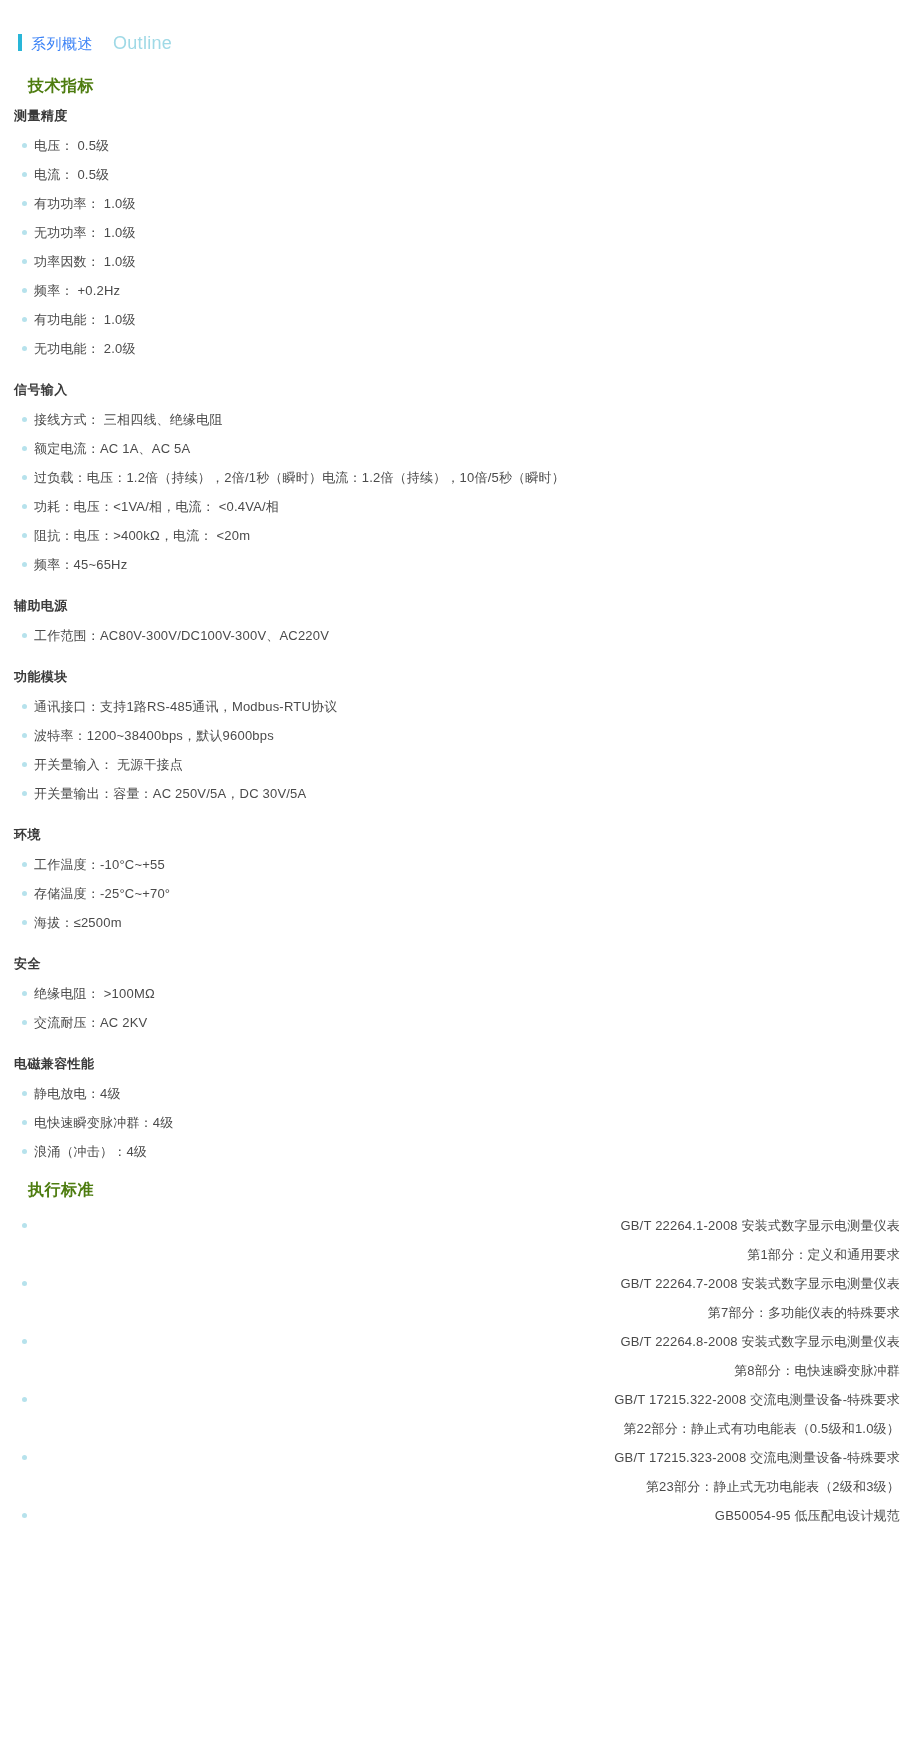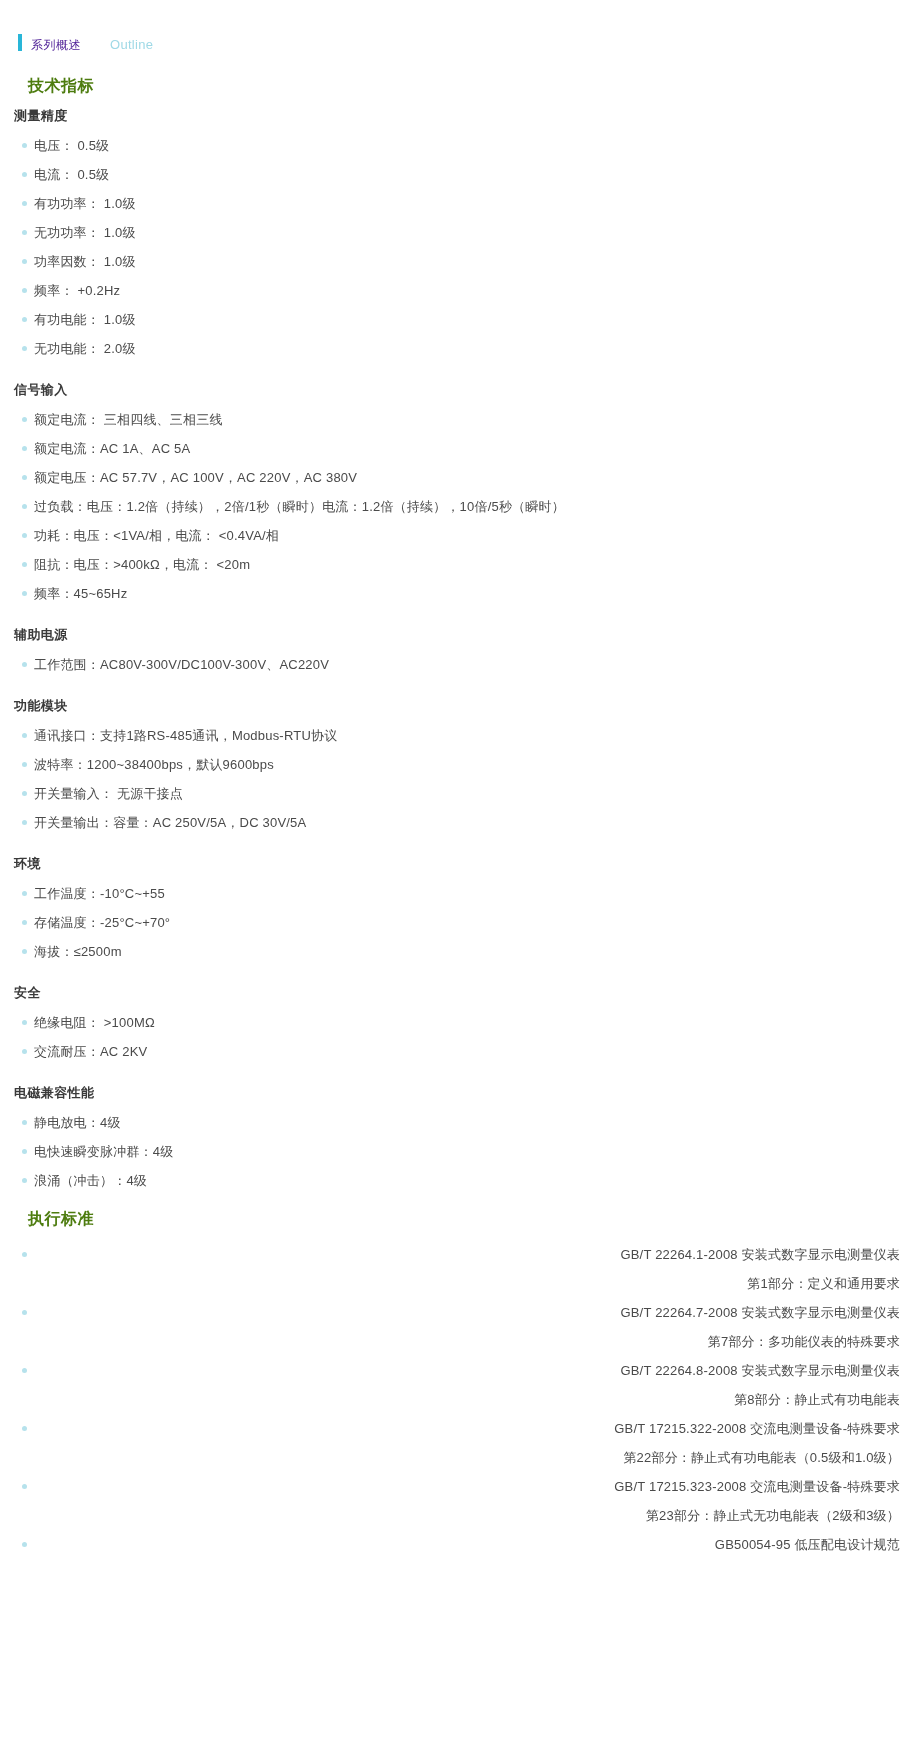--- a/index.html
+++ b/index.html
@@ -32,29 +32,29 @@
   .section-bar {
     width: 4px;
     height: 17px;
     background: #29b6d8;
     margin-right: 9px;
     position: relative;
     top: 2px;
     flex: 0 0 auto;
   }
   .section-title-cn {
-    font-size: 12px;
-    color: #4c1d95;
+    font-size: 15px;
+    color: #3b82f6;
     font-weight: normal;
     letter-spacing: 0.5px;
   }
   .section-title-en {
-    font-size: 13px;
+    font-size: 18px;
     color: #9fd9e6;
-    margin-left: 29px;
+    margin-left: 20px;
     font-weight: normal;
     letter-spacing: 0.3px;
   }
 
   
   .h1 {
     font-size: 16px;
     font-weight: bold;
     color: #4d7c0f;
     margin: 14px 0 10px 28px;
@@ -118,23 +118,22 @@
       <div class="h2 first">测量精度</div>
       <div class="line"><span class="dot"></span><span>电压： 0.5级</span></div>
       <div class="line"><span class="dot"></span><span>电流： 0.5级</span></div>
       <div class="line"><span class="dot"></span><span>有功功率： 1.0级</span></div>
       <div class="line"><span class="dot"></span><span>无功功率： 1.0级</span></div>
       <div class="line"><span class="dot"></span><span>功率因数： 1.0级</span></div>
       <div class="line"><span class="dot"></span><span>频率： +0.2Hz</span></div>
       <div class="line"><span class="dot"></span><span>有功电能： 1.0级</span></div>
       <div class="line"><span class="dot"></span><span>无功电能： 2.0级</span></div>
       <div class="h2">信号输入</div>
-      <div class="line"><span class="dot"></span><span>额定电流： 三相四线、三相三线</span></div>
+      <div class="line"><span class="dot"></span><span>接线方式： 三相四线、绝缘电阻</span></div>
       <div class="line"><span class="dot"></span><span>额定电流：AC 1A、AC 5A</span></div>
-      <div class="line"><span class="dot"></span><span>额定电压：AC 57.7V，AC 100V，AC 220V，AC 380V</span></div>
       <div class="line"><span class="dot"></span><span>过负载：电压：1.2倍（持续），2倍/1秒（瞬时）电流：1.2倍（持续），10倍/5秒（瞬时）</span></div>
       <div class="line"><span class="dot"></span><span>功耗：电压：&lt;1VA/相，电流： &lt;0.4VA/相</span></div>
       <div class="line"><span class="dot"></span><span>阻抗：电压：&gt;400kΩ，电流： &lt;20m</span></div>
       <div class="line"><span class="dot"></span><span>频率：45~65Hz</span></div>
       <div class="h2">辅助电源</div>
       <div class="line"><span class="dot"></span><span>工作范围：AC80V-300V/DC100V-300V、AC220V</span></div>
       <div class="h2">功能模块</div>
       <div class="line"><span class="dot"></span><span>通讯接口：支持1路RS-485通讯，Modbus-RTU协议</span></div>
       <div class="line"><span class="dot"></span><span>波特率：1200~38400bps，默认9600bps</span></div>
       <div class="line"><span class="dot"></span><span>开关量输入： 无源干接点</span></div>
@@ -153,21 +152,21 @@
     </div>
 
   <h2 class="h1">执行标准</h2>
 
   <div id="standards-body" class="std">
       <div class="line"><span class="dot"></span><span>GB/T 22264.1-2008 安装式数字显示电测量仪表</span></div>
       <div class="line sub"><span>第1部分：定义和通用要求</span></div>
       <div class="line"><span class="dot"></span><span>GB/T 22264.7-2008 安装式数字显示电测量仪表</span></div>
       <div class="line sub"><span>第7部分：多功能仪表的特殊要求</span></div>
       <div class="line"><span class="dot"></span><span>GB/T 22264.8-2008 安装式数字显示电测量仪表</span></div>
-      <div class="line sub"><span>第8部分：静止式有功电能表</span></div>
+      <div class="line sub"><span>第8部分：电快速瞬变脉冲群</span></div>
       <div class="line"><span class="dot"></span><span>GB/T 17215.322-2008 交流电测量设备-特殊要求</span></div>
       <div class="line sub"><span>第22部分：静止式有功电能表（0.5级和1.0级）</span></div>
       <div class="line"><span class="dot"></span><span>GB/T 17215.323-2008 交流电测量设备-特殊要求</span></div>
       <div class="line sub"><span>第23部分：静止式无功电能表（2级和3级）</span></div>
       <div class="line"><span class="dot"></span><span>GB50054-95 低压配电设计规范</span></div>
     </div>
 
 </div>
 
 </body></html>

